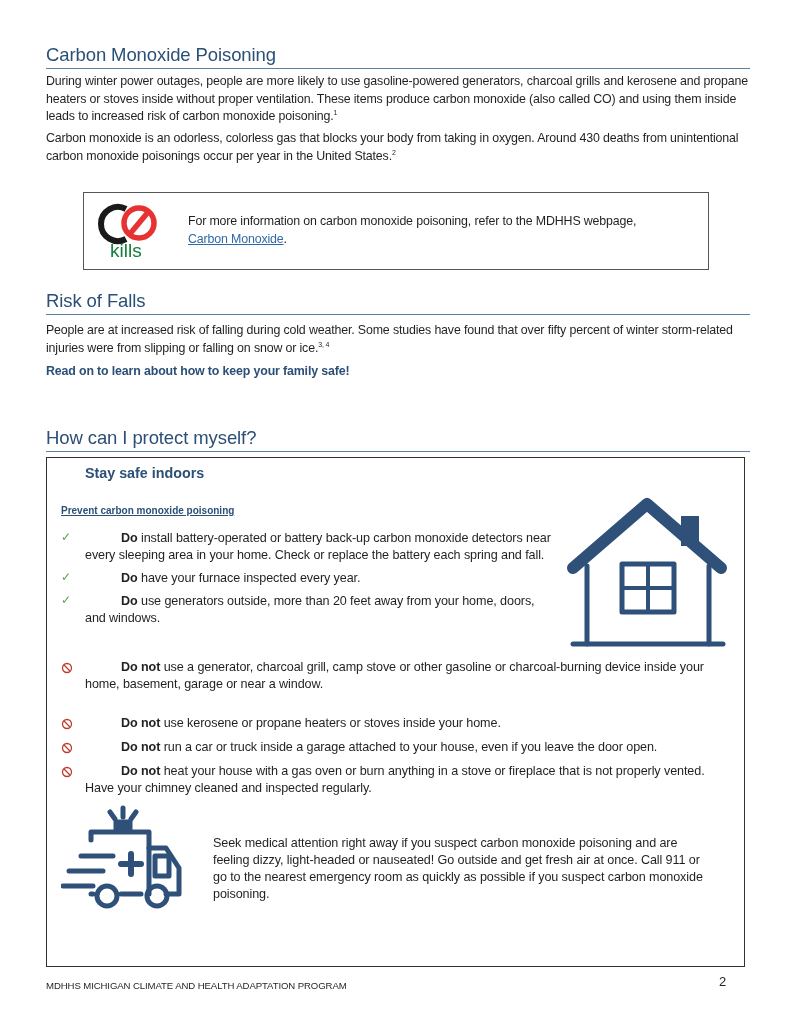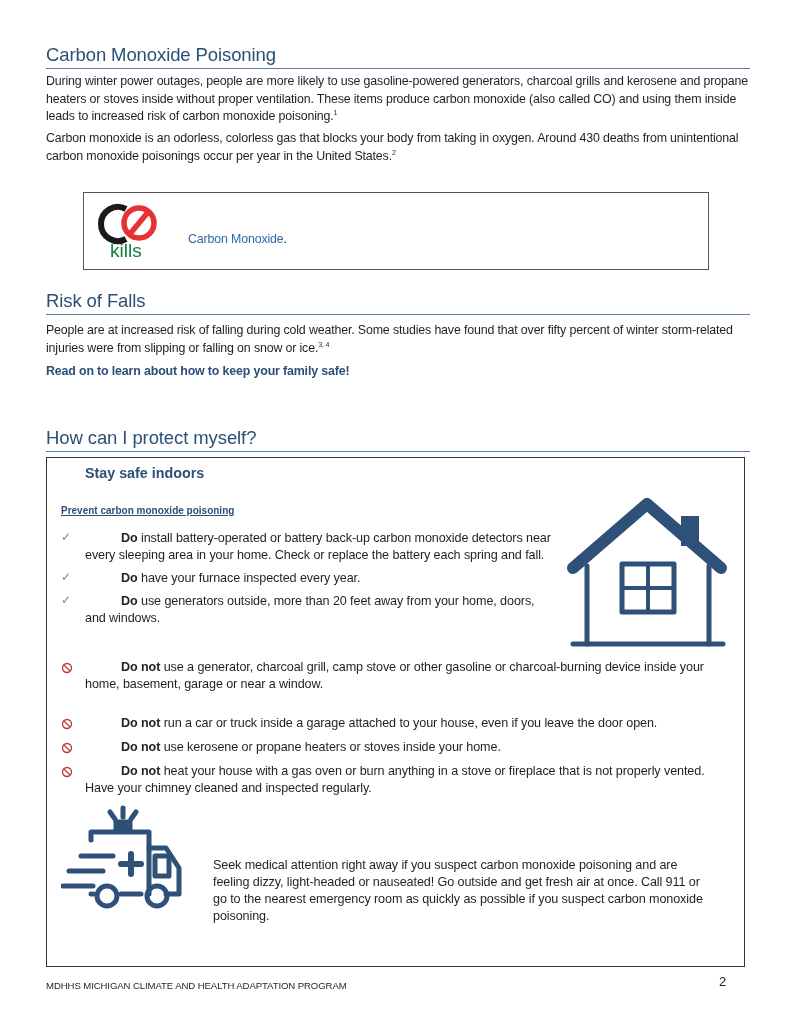--- a/index.html
+++ b/index.html
@@ -11,21 +11,21 @@
   .h1 {
     font-size: 18.5px; color: #2b4f77; font-weight: normal;
     border-bottom: 1.5px solid #5b7fa3; padding-bottom: 2px;
     letter-spacing: -0.1px;
   }
   .para { font-size: 12.4px; line-height: 17.5px; letter-spacing: -0.15px; }
   sup { font-size: 7px; vertical-align: 5px; line-height: 0; }
   .infobox {
     border: 1.2px solid #555; background: #fff;
   }
-  .link { color: #2f6aa6; }
+  .link { color: #2f6aa6; text-decoration: underline; }
   .mainbox { border: 1.2px solid #333; }
   .subhead { font-size: 14.3px; font-weight: bold; color: #2b4f77; margin-left: 24px; }
   .subhead2 { font-size: 10px; font-weight: bold; color: #2b4f77; text-decoration: underline; }
   .li { font-size: 12.6px; line-height: 17px; letter-spacing: -0.1px; }
   .li b { font-weight: bold; padding-left: 36px; }
   .check { color: #5aa64a; font-size: 12px; }
   .footer { font-size: 9.6px; letter-spacing: -0.1px; color: #231f20; }
 </style>
 </head>
 <body>
@@ -42,21 +42,21 @@
 <div class="abs infobox" style="left:83px; top:192px; width:624px; height:76px;">
   <div class="abs" style="left:12px; top:8px; width:66px; height:62px;">
     <svg width="66" height="46" viewBox="0 0 66 46">
       <path d="M30 8 A17 17 0 1 0 30 38" fill="none" stroke="#1a1a1a" stroke-width="6"></path>
       <circle cx="43" cy="22" r="15" fill="none" stroke="#e63232" stroke-width="5.5"></circle>
       <line x1="33" y1="34" x2="53" y2="10" stroke="#e63232" stroke-width="5.5"></line>
     </svg>
     <div class="abs" style="left:14px; top:40px; font-size:19px; color:#15803d; line-height:20px;">kills</div>
   </div>
   <div class="abs para" style="left:104px; top:20px; width:510px;">
-    <br>
+    <span>For more information on carbon monoxide poisoning, refer to the MDHHS webpage,</span><br>
     <a class="link">Carbon Monoxide</a><span>.</span>
   </div>
 </div>
 
 <div class="abs h1" style="left:46px; top:290px; width:704px;">Risk of Falls</div>
 <div class="abs para" style="left:46px; top:322px; width:704px;">
   <span>People are at increased risk of falling during cold weather. Some studies have found that over fifty percent of winter storm-related injuries were from slipping or falling on snow or ice.</span><sup>3, 4</sup>
 </div>
 <div class="abs para" style="left:46px; top:363px; width:704px; font-weight:bold; color:#2b4f77;">Read on to learn about how to keep your family safe!</div>
 
@@ -100,28 +100,28 @@
           <circle cx="6" cy="7" r="4.5" fill="none" stroke="#c0392b" stroke-width="1.3"></circle>
           <line x1="3" y1="4" x2="9" y2="10" stroke="#c0392b" stroke-width="1.3"></line>
         </svg>
       <span class="li"><b>Do not</b><span> use a generator, charcoal grill, camp stove or other gasoline or charcoal-burning device inside your home, basement, garage or near a window.</span></span>
     </div>
     <div style="display:flex; margin-bottom:6px;">
       <svg width="24" height="16" viewBox="0 0 24 16" style="flex:none; margin-top:2px;">
           <circle cx="6" cy="7" r="4.5" fill="none" stroke="#c0392b" stroke-width="1.3"></circle>
           <line x1="3" y1="4" x2="9" y2="10" stroke="#c0392b" stroke-width="1.3"></line>
         </svg>
-      <span class="li"><b>Do not</b><span> run a car or truck inside a garage attached to your house, even if you leave the door open.</span></span>
+      <span class="li"><b>Do not</b><span> use kerosene or propane heaters or stoves inside your home.</span></span>
     </div>
     <div style="display:flex; margin-bottom:6px;">
       <svg width="24" height="16" viewBox="0 0 24 16" style="flex:none; margin-top:2px;">
           <circle cx="6" cy="7" r="4.5" fill="none" stroke="#c0392b" stroke-width="1.3"></circle>
           <line x1="3" y1="4" x2="9" y2="10" stroke="#c0392b" stroke-width="1.3"></line>
         </svg>
-      <span class="li"><b>Do not</b><span> use kerosene or propane heaters or stoves inside your home.</span></span>
+      <span class="li"><b>Do not</b><span> run a car or truck inside a garage attached to your house, even if you leave the door open.</span></span>
     </div>
     <div style="display:flex; margin-bottom:6px;">
       <svg width="24" height="16" viewBox="0 0 24 16" style="flex:none; margin-top:2px;">
           <circle cx="6" cy="7" r="4.5" fill="none" stroke="#c0392b" stroke-width="1.3"></circle>
           <line x1="3" y1="4" x2="9" y2="10" stroke="#c0392b" stroke-width="1.3"></line>
         </svg>
       <span class="li"><b>Do not</b><span> heat your house with a gas oven or burn anything in a stove or fireplace that is not properly vented. Have your chimney cleaned and inspected regularly.</span></span>
     </div>
   </div>
 
@@ -138,17 +138,17 @@
       <line x1="60" y1="90" x2="80" y2="90"></line>
       <circle cx="46" cy="92" r="10"></circle>
       <circle cx="96" cy="92" r="10"></circle>
       <line x1="20" y1="52" x2="52" y2="52"></line>
       <line x1="8" y1="67" x2="42" y2="67"></line>
       <line x1="2" y1="82" x2="32" y2="82"></line>
       <line x1="60" y1="60" x2="80" y2="60" stroke-width="6"></line>
       <line x1="70" y1="50" x2="70" y2="70" stroke-width="6"></line>
     </g>
   </svg>
-  <div class="abs li" style="left:166px; top:399px; width:500px;">Seek medical attention right away if you suspect carbon monoxide poisoning and are feeling dizzy, light-headed or nauseated! Go outside and get fresh air at once. Call 911 or go to the nearest emergency room as quickly as possible if you suspect carbon monoxide poisoning.</div>
+  <div class="abs li" style="left:166px; top:377px; width:500px;">Seek medical attention right away if you suspect carbon monoxide poisoning and are feeling dizzy, light-headed or nauseated! Go outside and get fresh air at once. Call 911 or go to the nearest emergency room as quickly as possible if you suspect carbon monoxide poisoning.</div>
 </div>
 
 <div class="abs footer" style="left:46px; top:980px;">MDHHS MICHIGAN CLIMATE AND HEALTH ADAPTATION PROGRAM</div>
 <div class="abs" style="left:719px; top:974px; font-size:13px;">2</div>
 
 </body></html>

